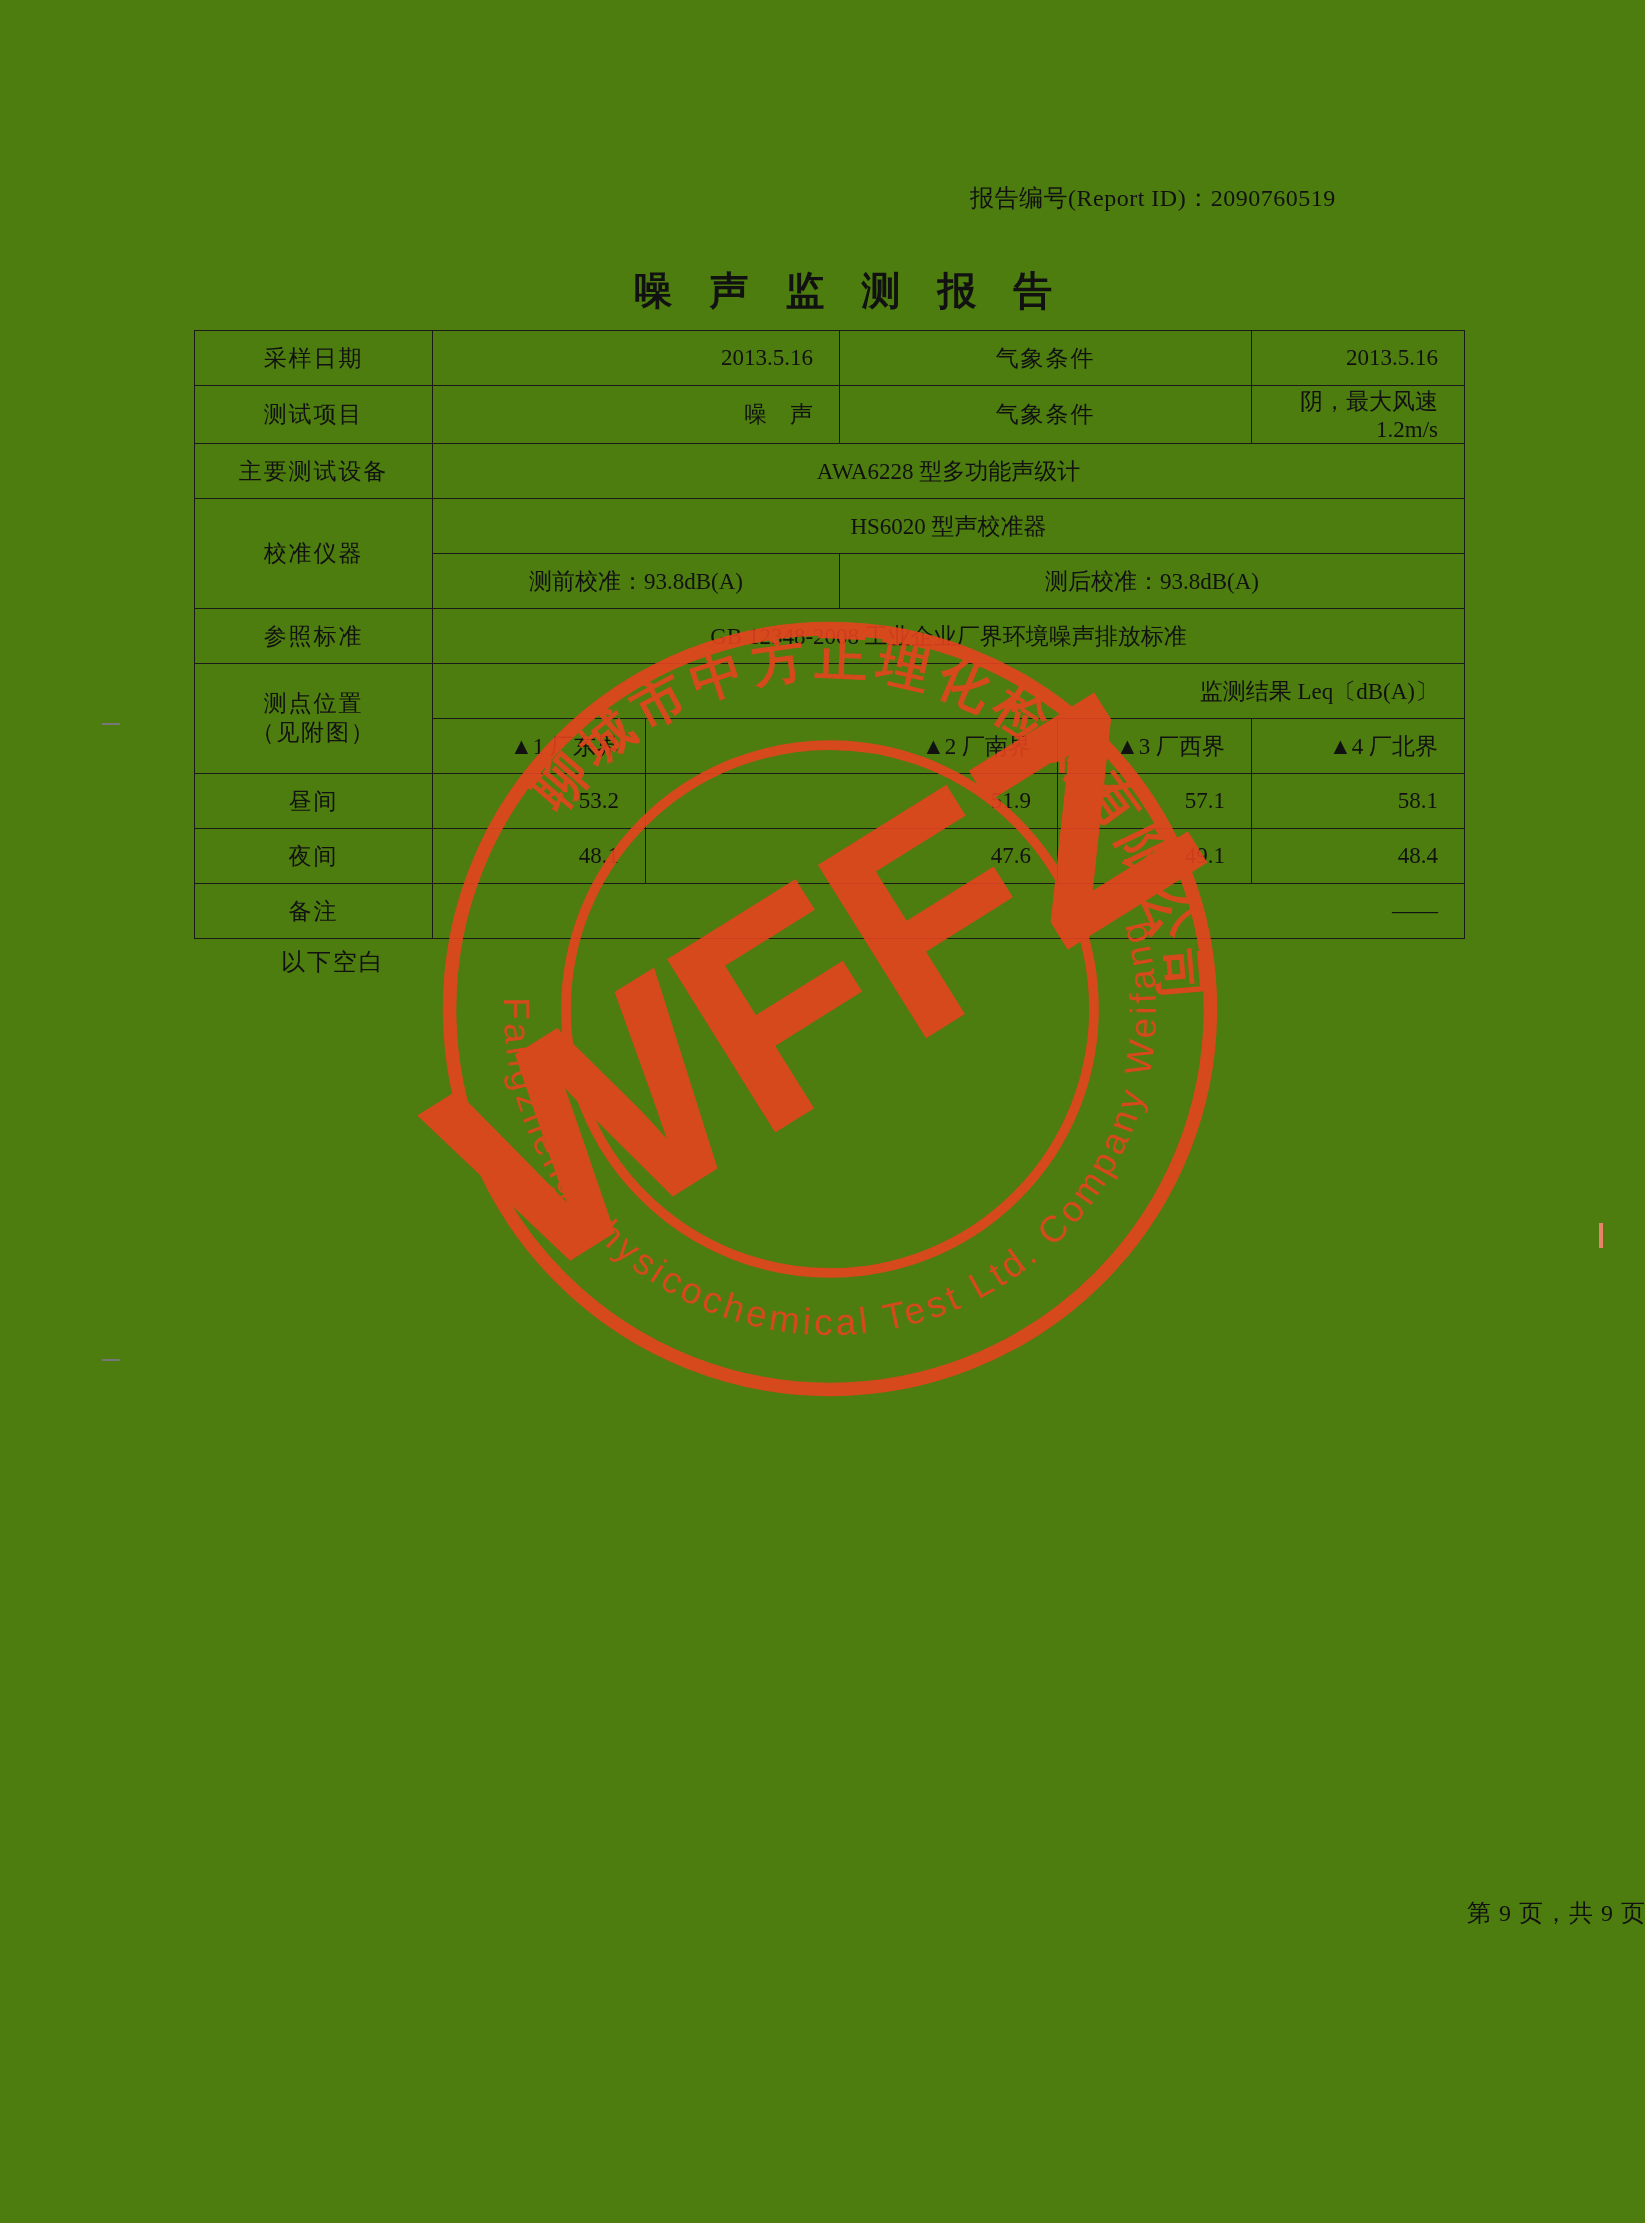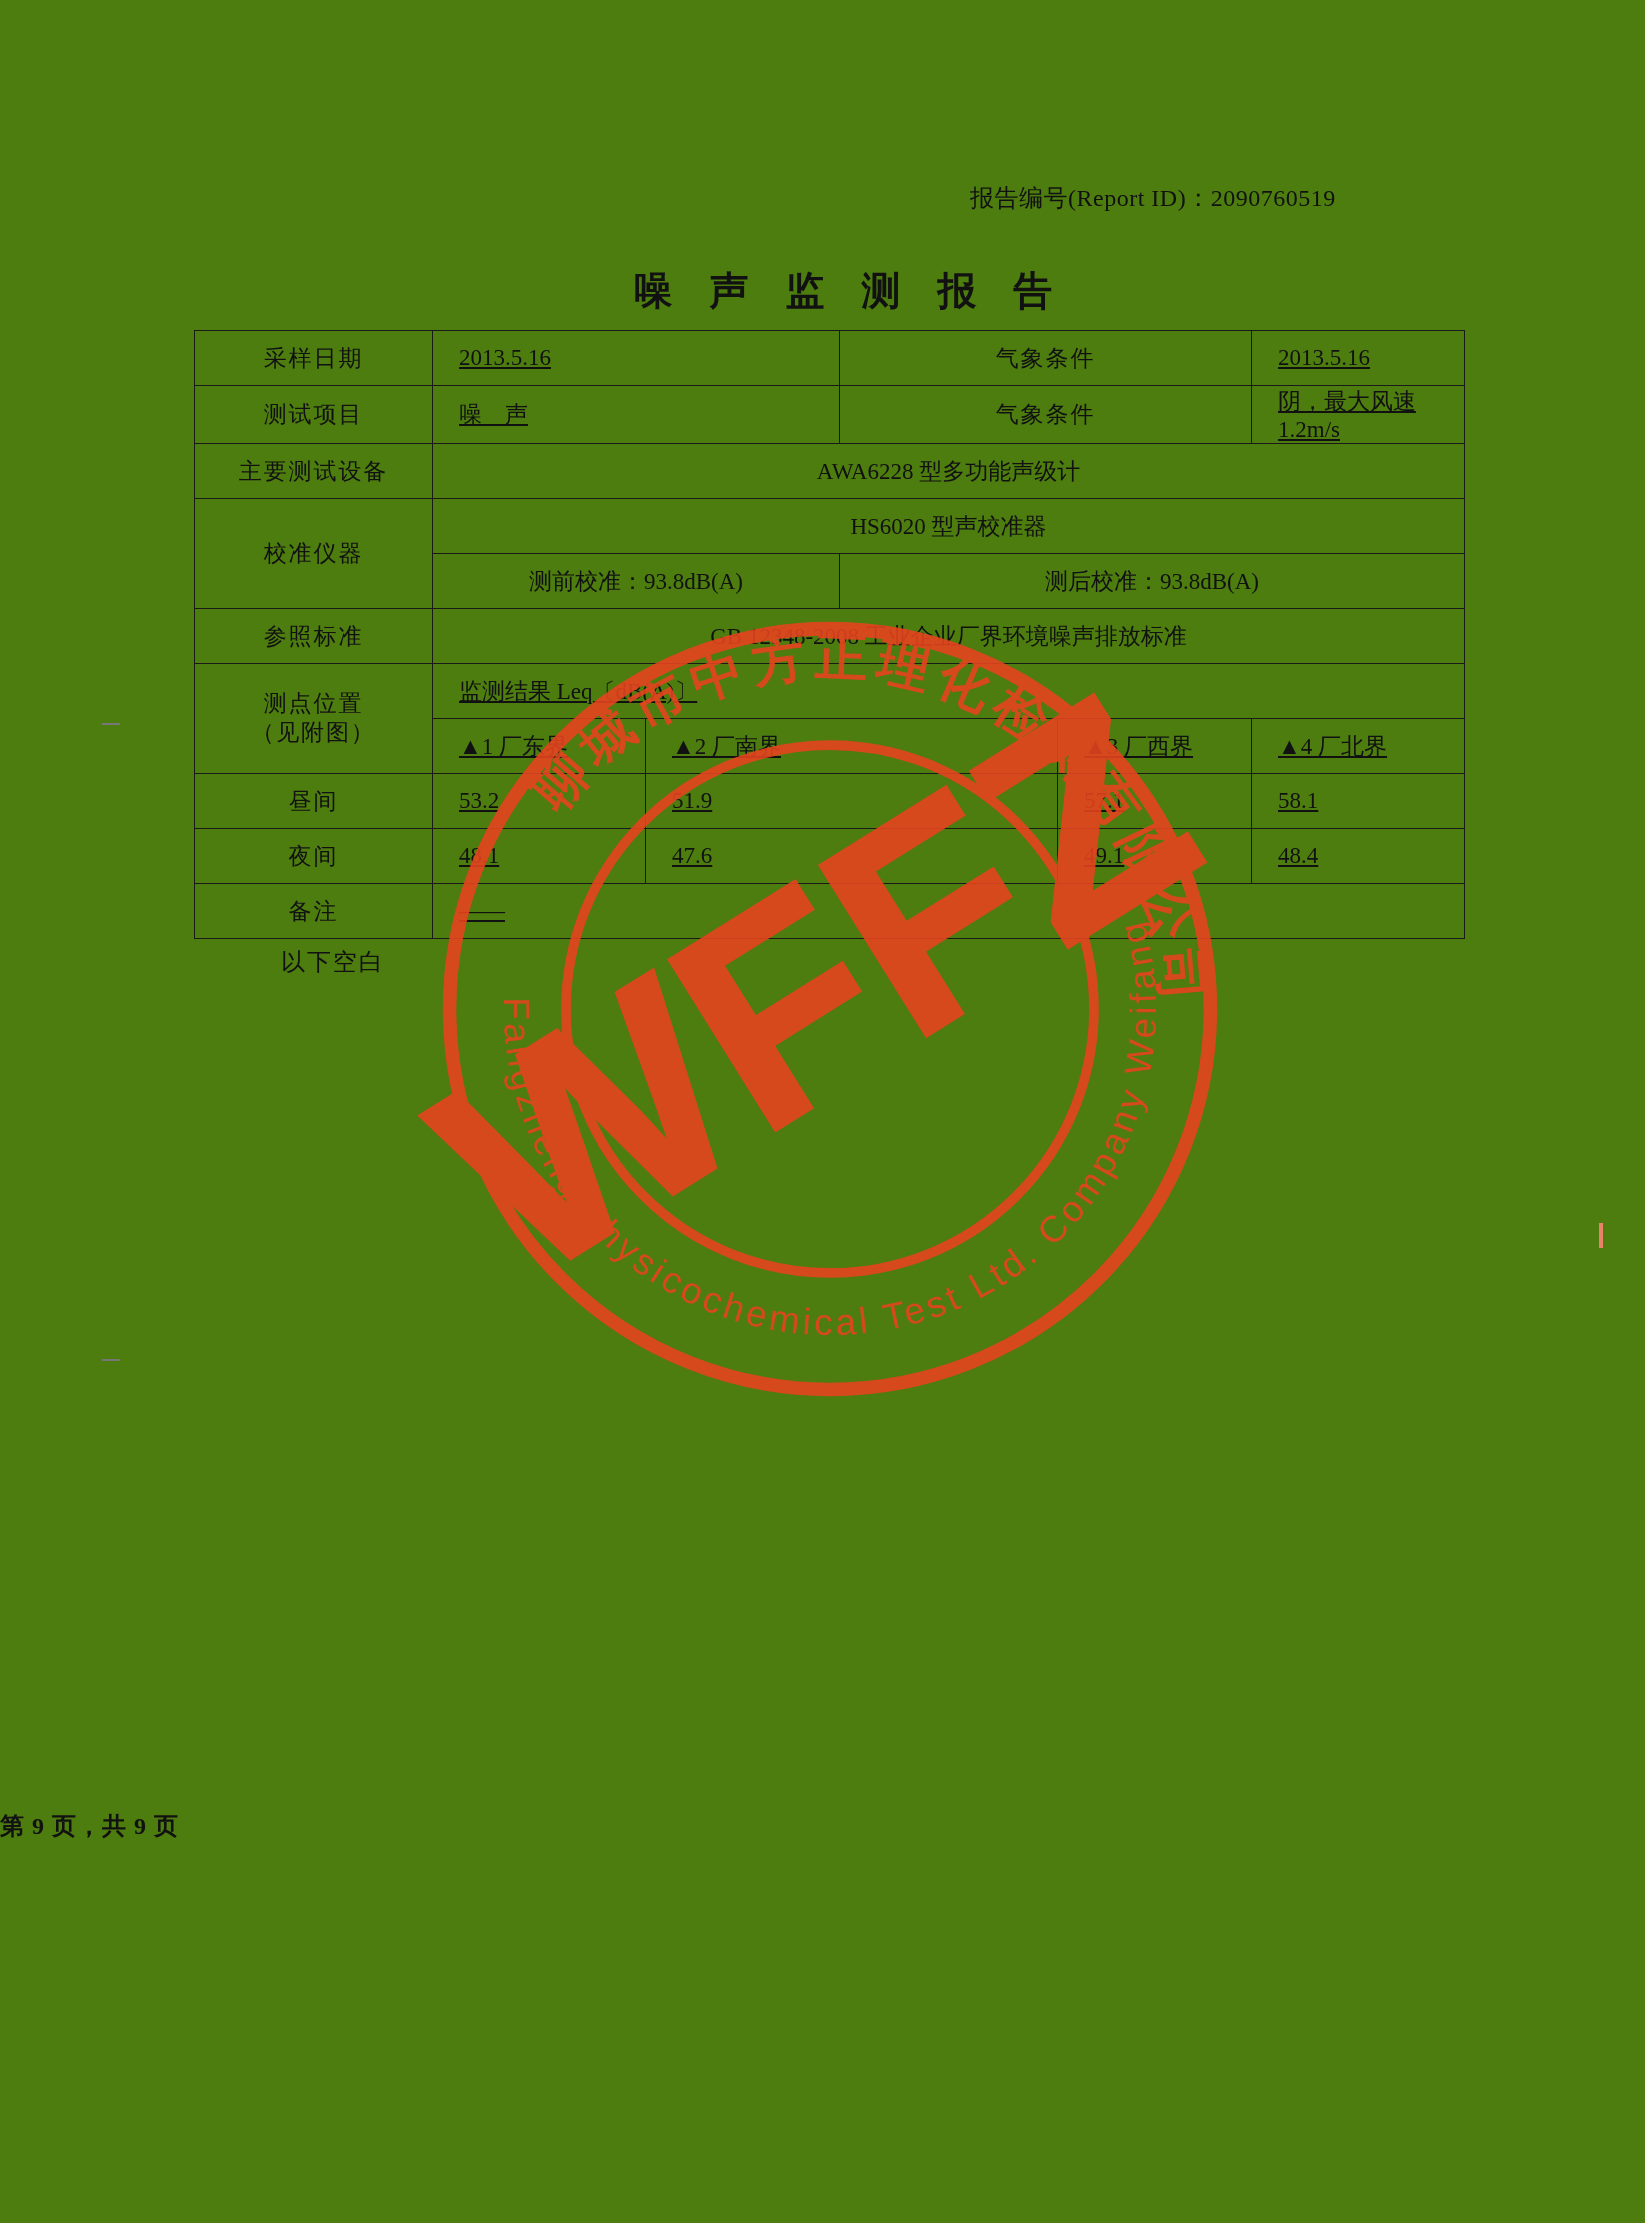--- a/index.html
+++ b/index.html
@@ -66,22 +66,21 @@
   }
   td.label {
     text-align: center;
     letter-spacing: 1.9px;
   }
   td.val-left {
     text-align: center;
     padding-left: 25px;
   }
   td.val-center {
-    text-align: left;
-    text-decoration: underline;
+    text-align: right;
   }
   td.tall {
     height: 82px;
   }
   .two-line {
     line-height: 1.25;
   }
 
   
   .blank-note {
@@ -90,25 +89,24 @@
     top: 946px;
     font-size: 24px;
     letter-spacing: 1.9px;
   }
 
   
   .footer {
     position: absolute;
     left: 0;
     right: 0;
-    top: 1810px;
-    text-align: left;
+    top: 1897px;
+    text-align: right;
     font-size: 24px;
     letter-spacing: 1px;
-    font-weight: bold;
   }
 
   
   .tick {
     position: absolute;
     background: #777;
   }
   .tick.left1 { left: 102px; top: 723px; width: 17.5px; height: 1.9px; }
   .tick.left2 { left: 102px; top: 1359px; width: 17.5px; height: 1.9px; }
   .tick.right1 { left: 1599px; top: 1223px; width: 3.9px; height: 25px; background:#e8836a; }

